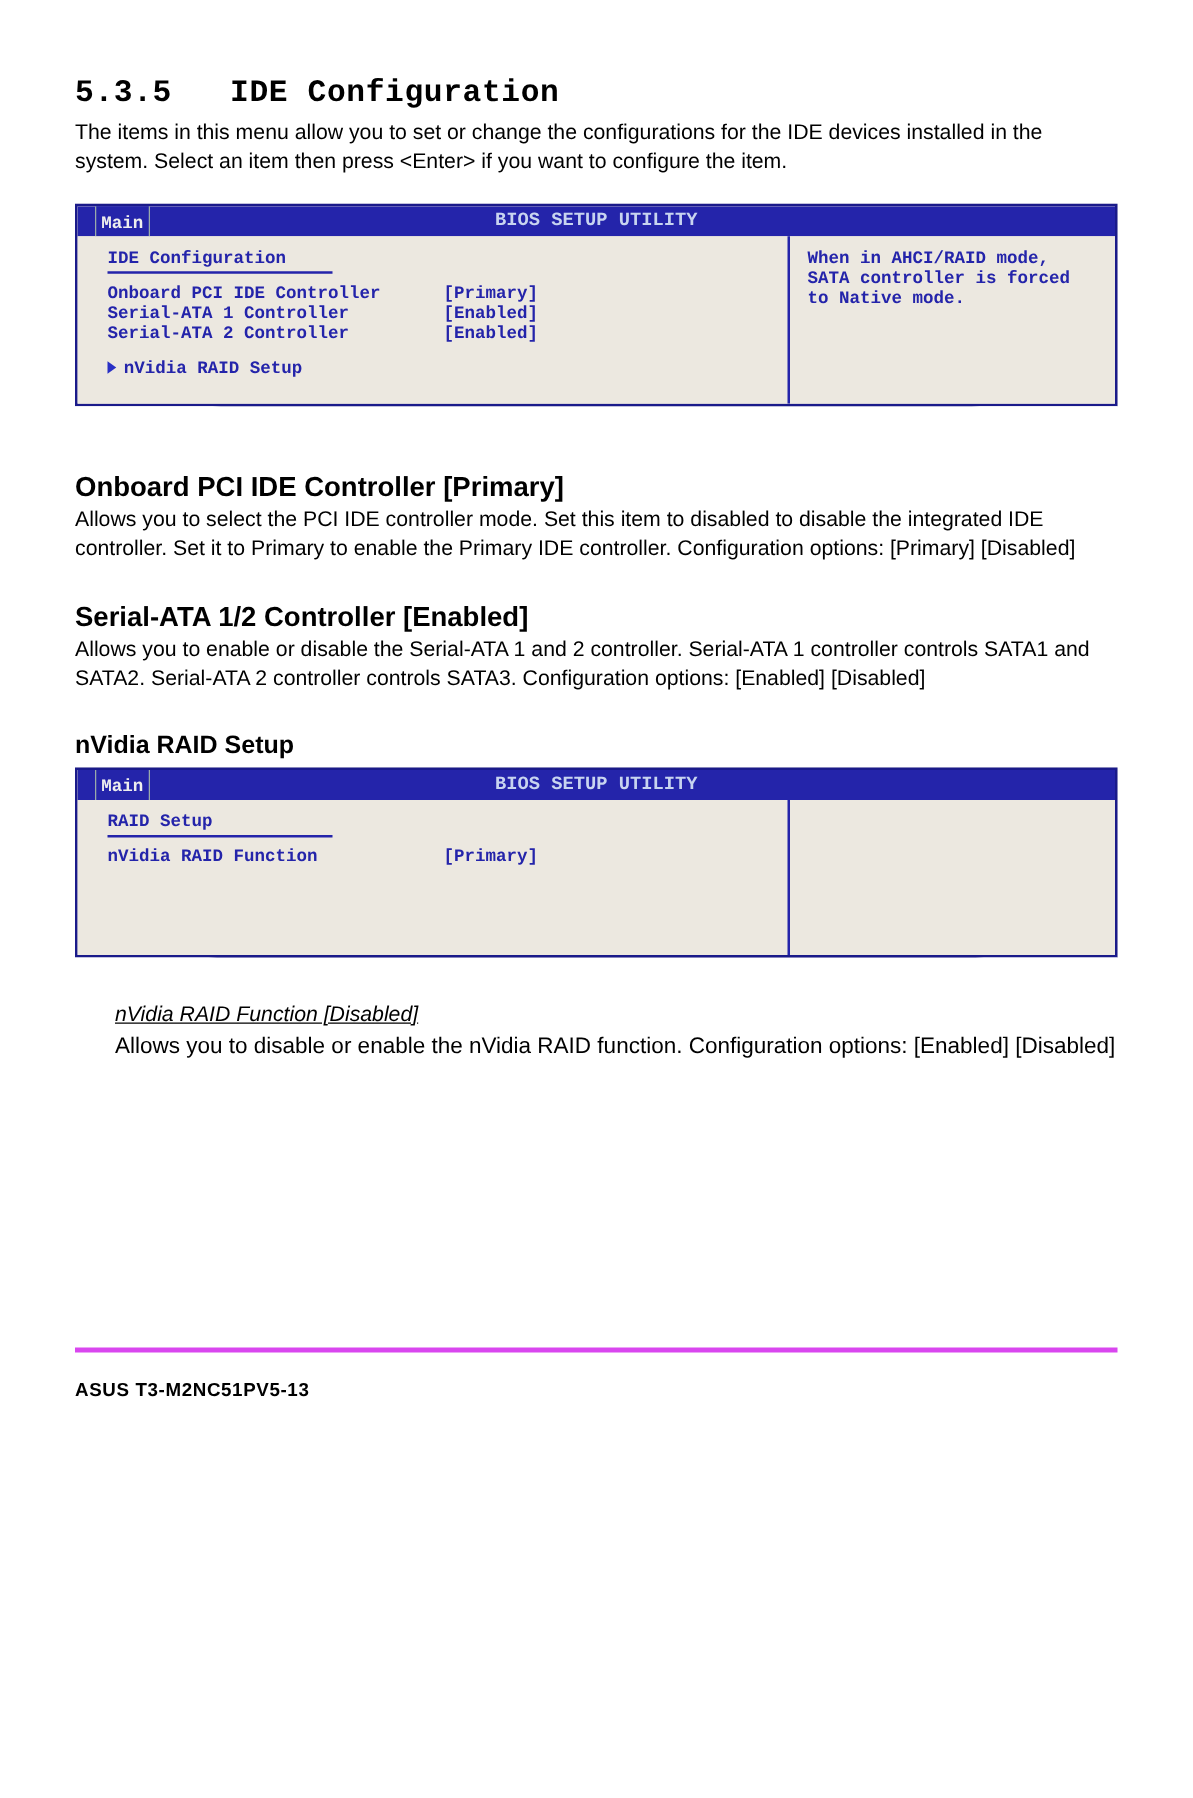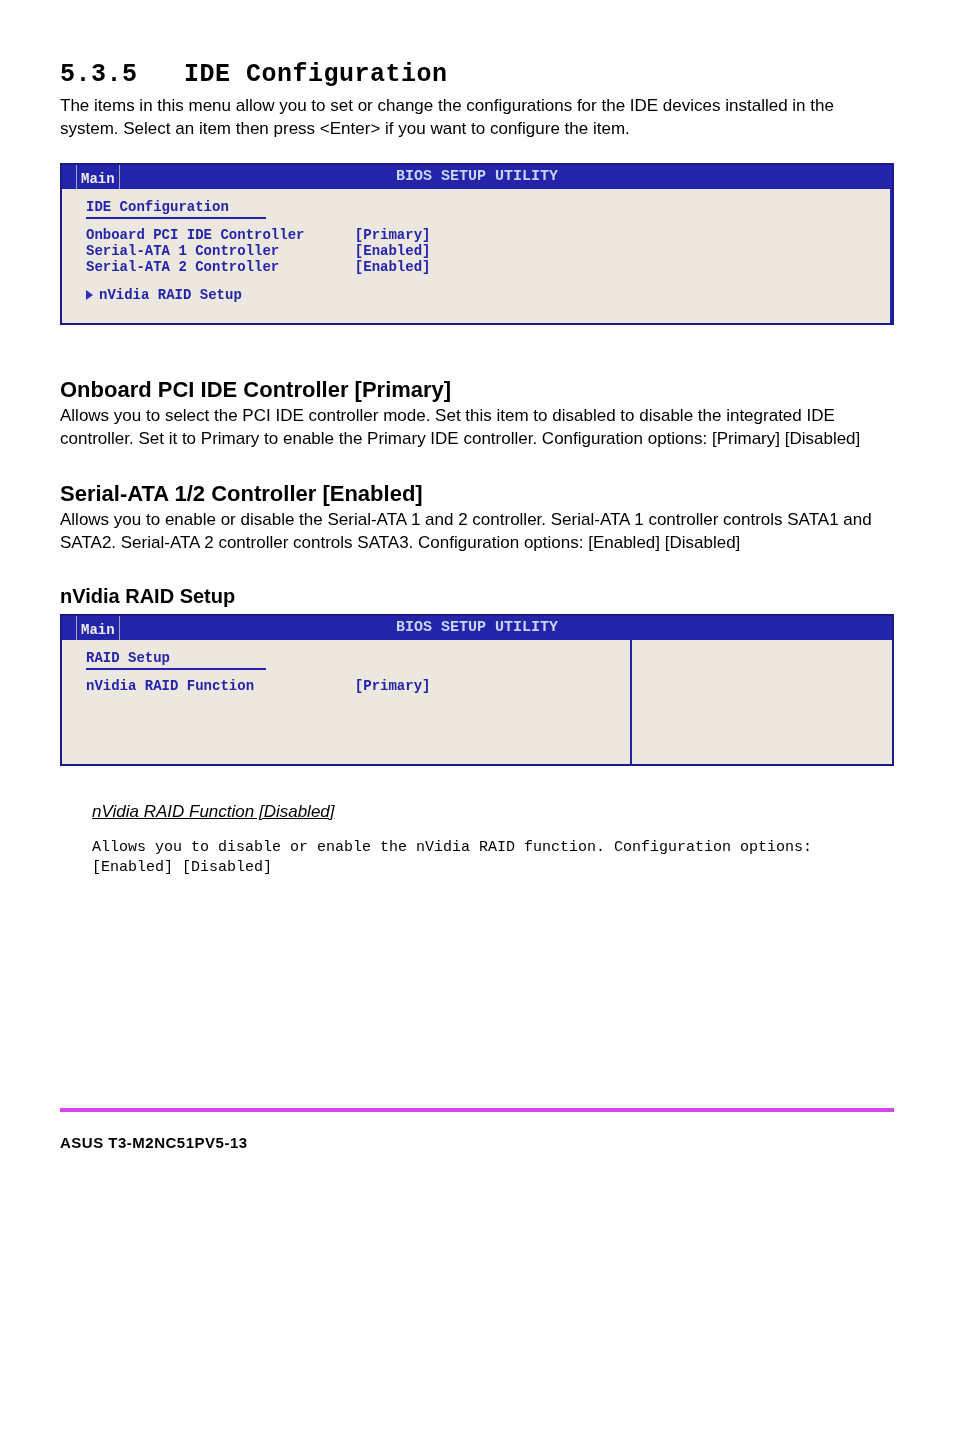--- a/index.html
+++ b/index.html
@@ -112,25 +112,24 @@
     margin-top: 2px;
   }
   .raid-func-head {
     font-style: italic;
     text-decoration: underline;
     font-size: 17px;
     margin-top: 14px;
     margin-left: 32px;
   }
   .raid-func-body {
-    font-size: 15px;
+    font-size: 18px;
     line-height: 1.35;
     margin-left: 32px;
-    margin-top: 16px;
-    font-family: Liberation Mono, monospace;
+    margin-top: 2px;
   }
   .footer {
     margin-top: 230px;
     border-top: 4px solid #d946ef;
     padding-top: 22px;
     display: flex;
     font-family: Verdana, Arial, sans-serif;
     font-weight: bold;
     font-size: 15px;
     letter-spacing: 0.5px;
@@ -154,20 +153,21 @@
     <div class="bios-left">
       <div class="title-line">IDE Configuration</div>
       <div class="divider"></div>
       <div class="bios-row"><span>Onboard PCI IDE Controller</span>      <span>[Primary]</span></div>
       <div class="bios-row"><span>Serial-ATA 1 Controller</span>         <span>[Enabled]</span></div>
       <div class="bios-row"><span>Serial-ATA 2 Controller</span>         <span>[Enabled]</span></div>
       <div class="submenu-row">
         <span class="tri"></span><span>nVidia RAID Setup</span>
       </div>
     </div>
+    <div class="bios-right">When in AHCI/RAID mode, SATA controller is forced to Native mode.</div>
   </div>
 </div>
 <div class="bios-bottom-curve"></div>
 
 <div class="subhead">Onboard PCI IDE Controller [Primary]</div>
 <div class="body-text">Allows you to select the PCI IDE controller mode. Set this item to disabled to disable the integrated IDE controller. Set it to Primary to enable the Primary IDE controller. Configuration options: [Primary] [Disabled]</div>
 
 <div class="subhead">Serial-ATA 1/2 Controller [Enabled]</div>
 <div class="body-text">Allows you to enable or disable the Serial-ATA 1 and 2 controller. Serial-ATA 1 controller controls SATA1 and SATA2. Serial-ATA 2 controller controls SATA3. Configuration options: [Enabled] [Disabled]</div>
 

